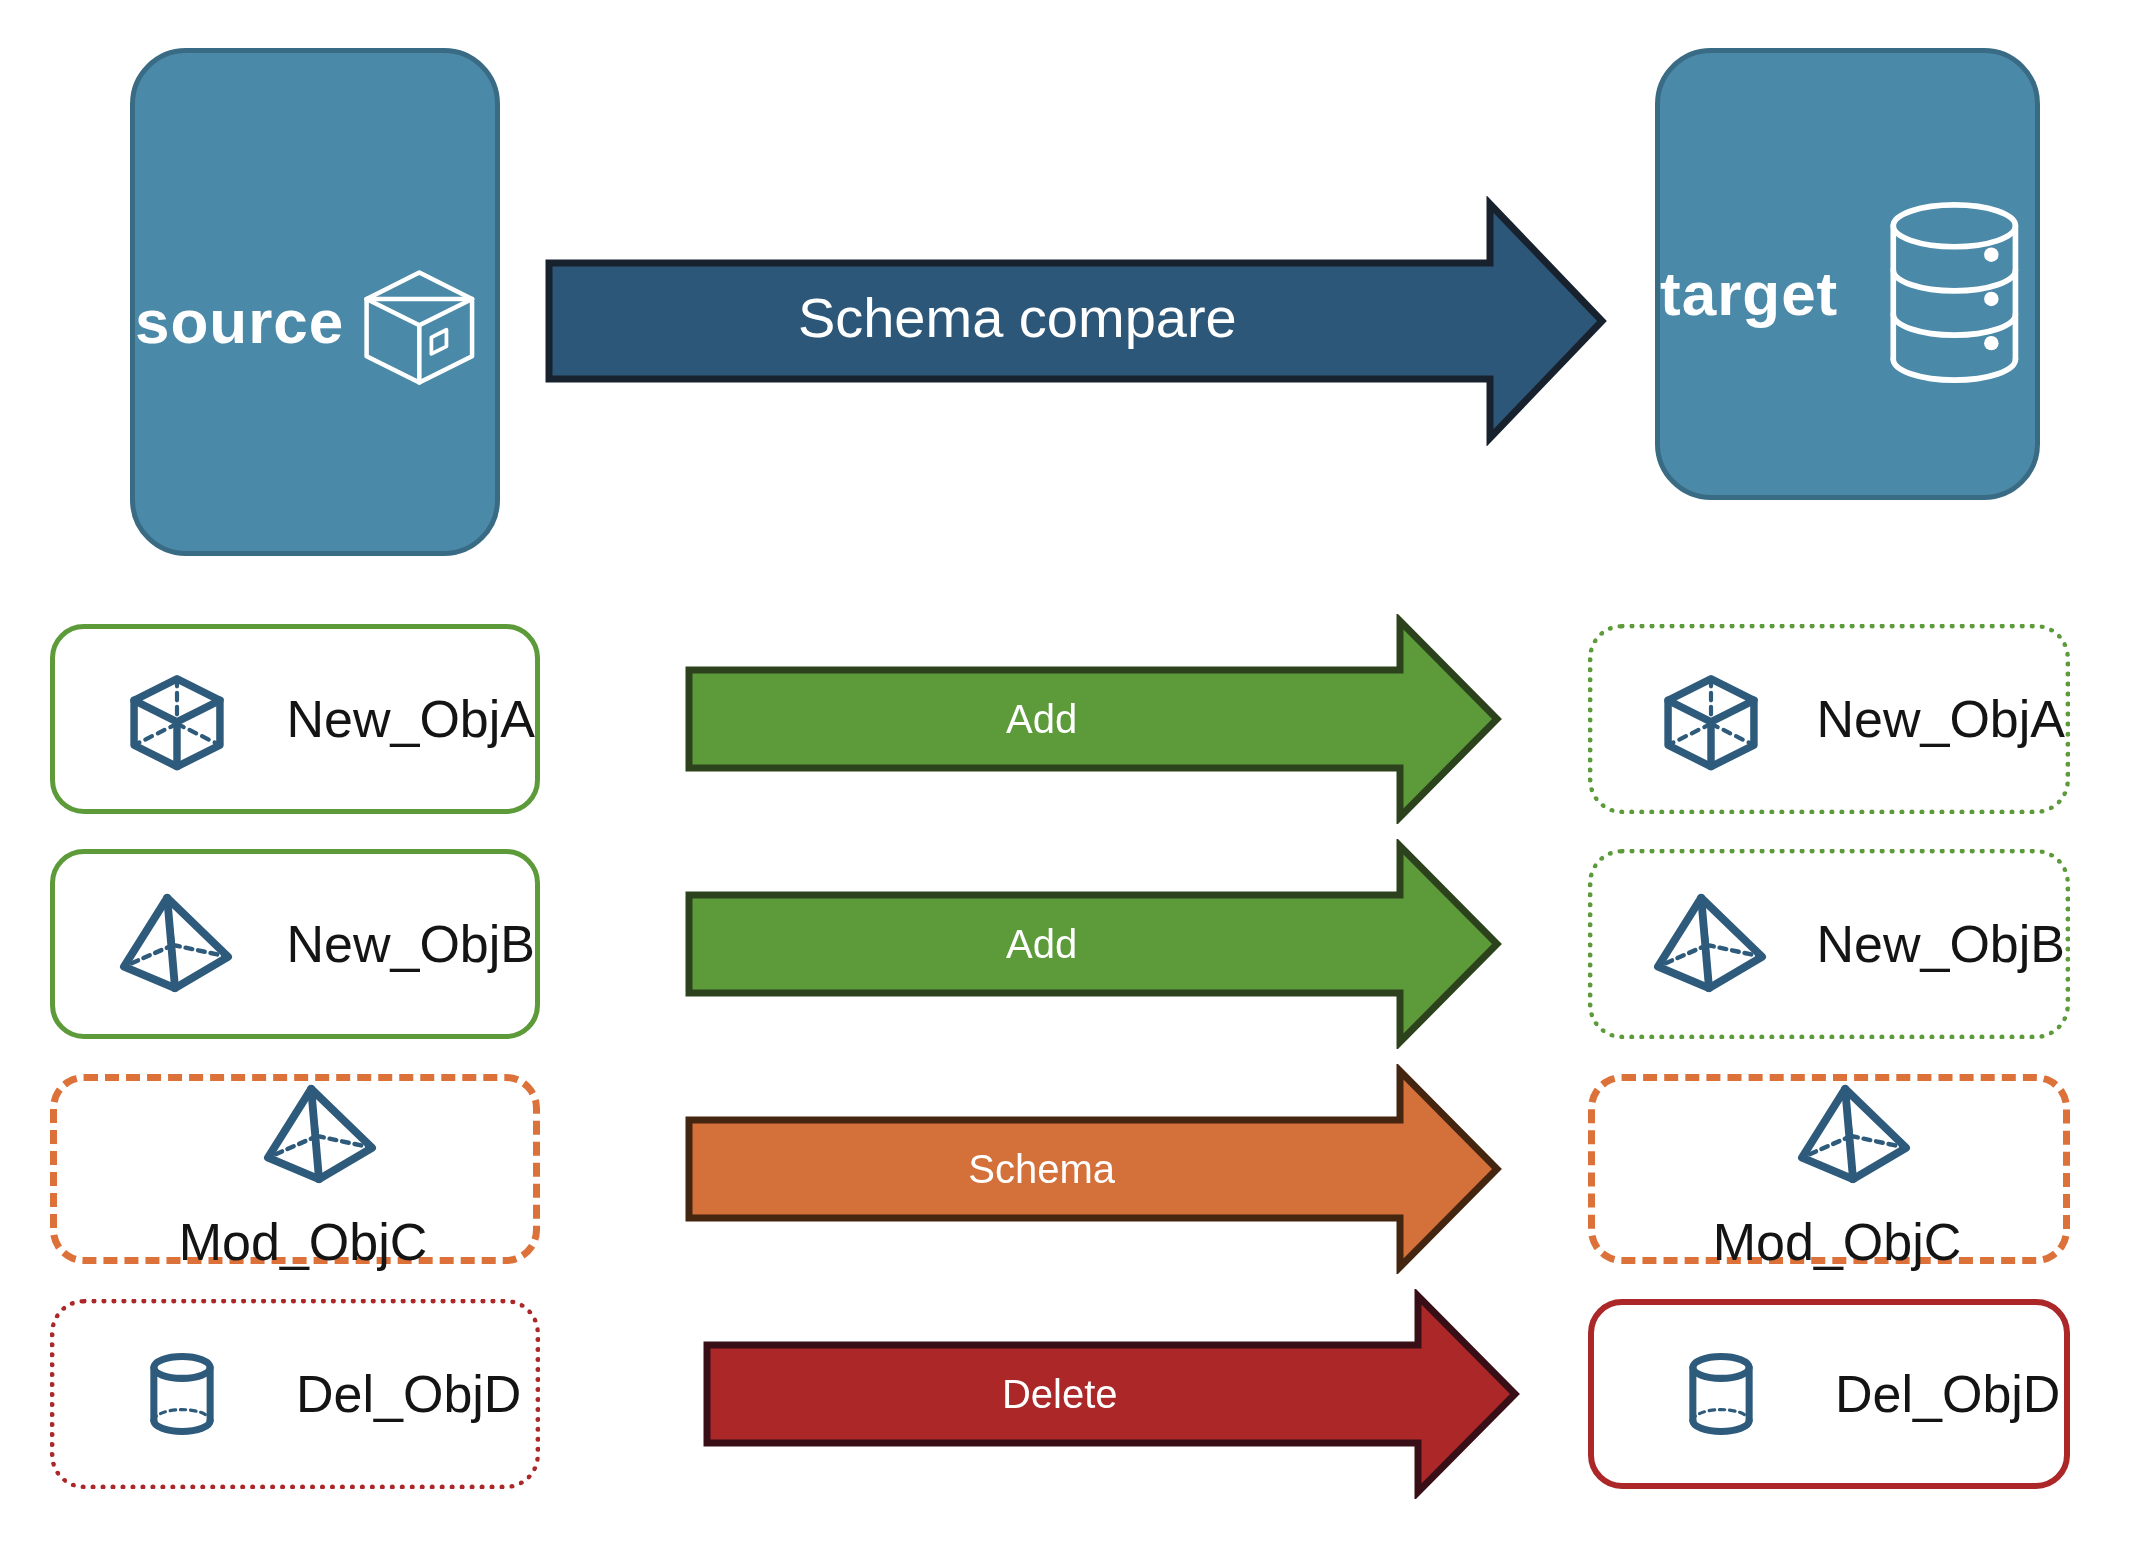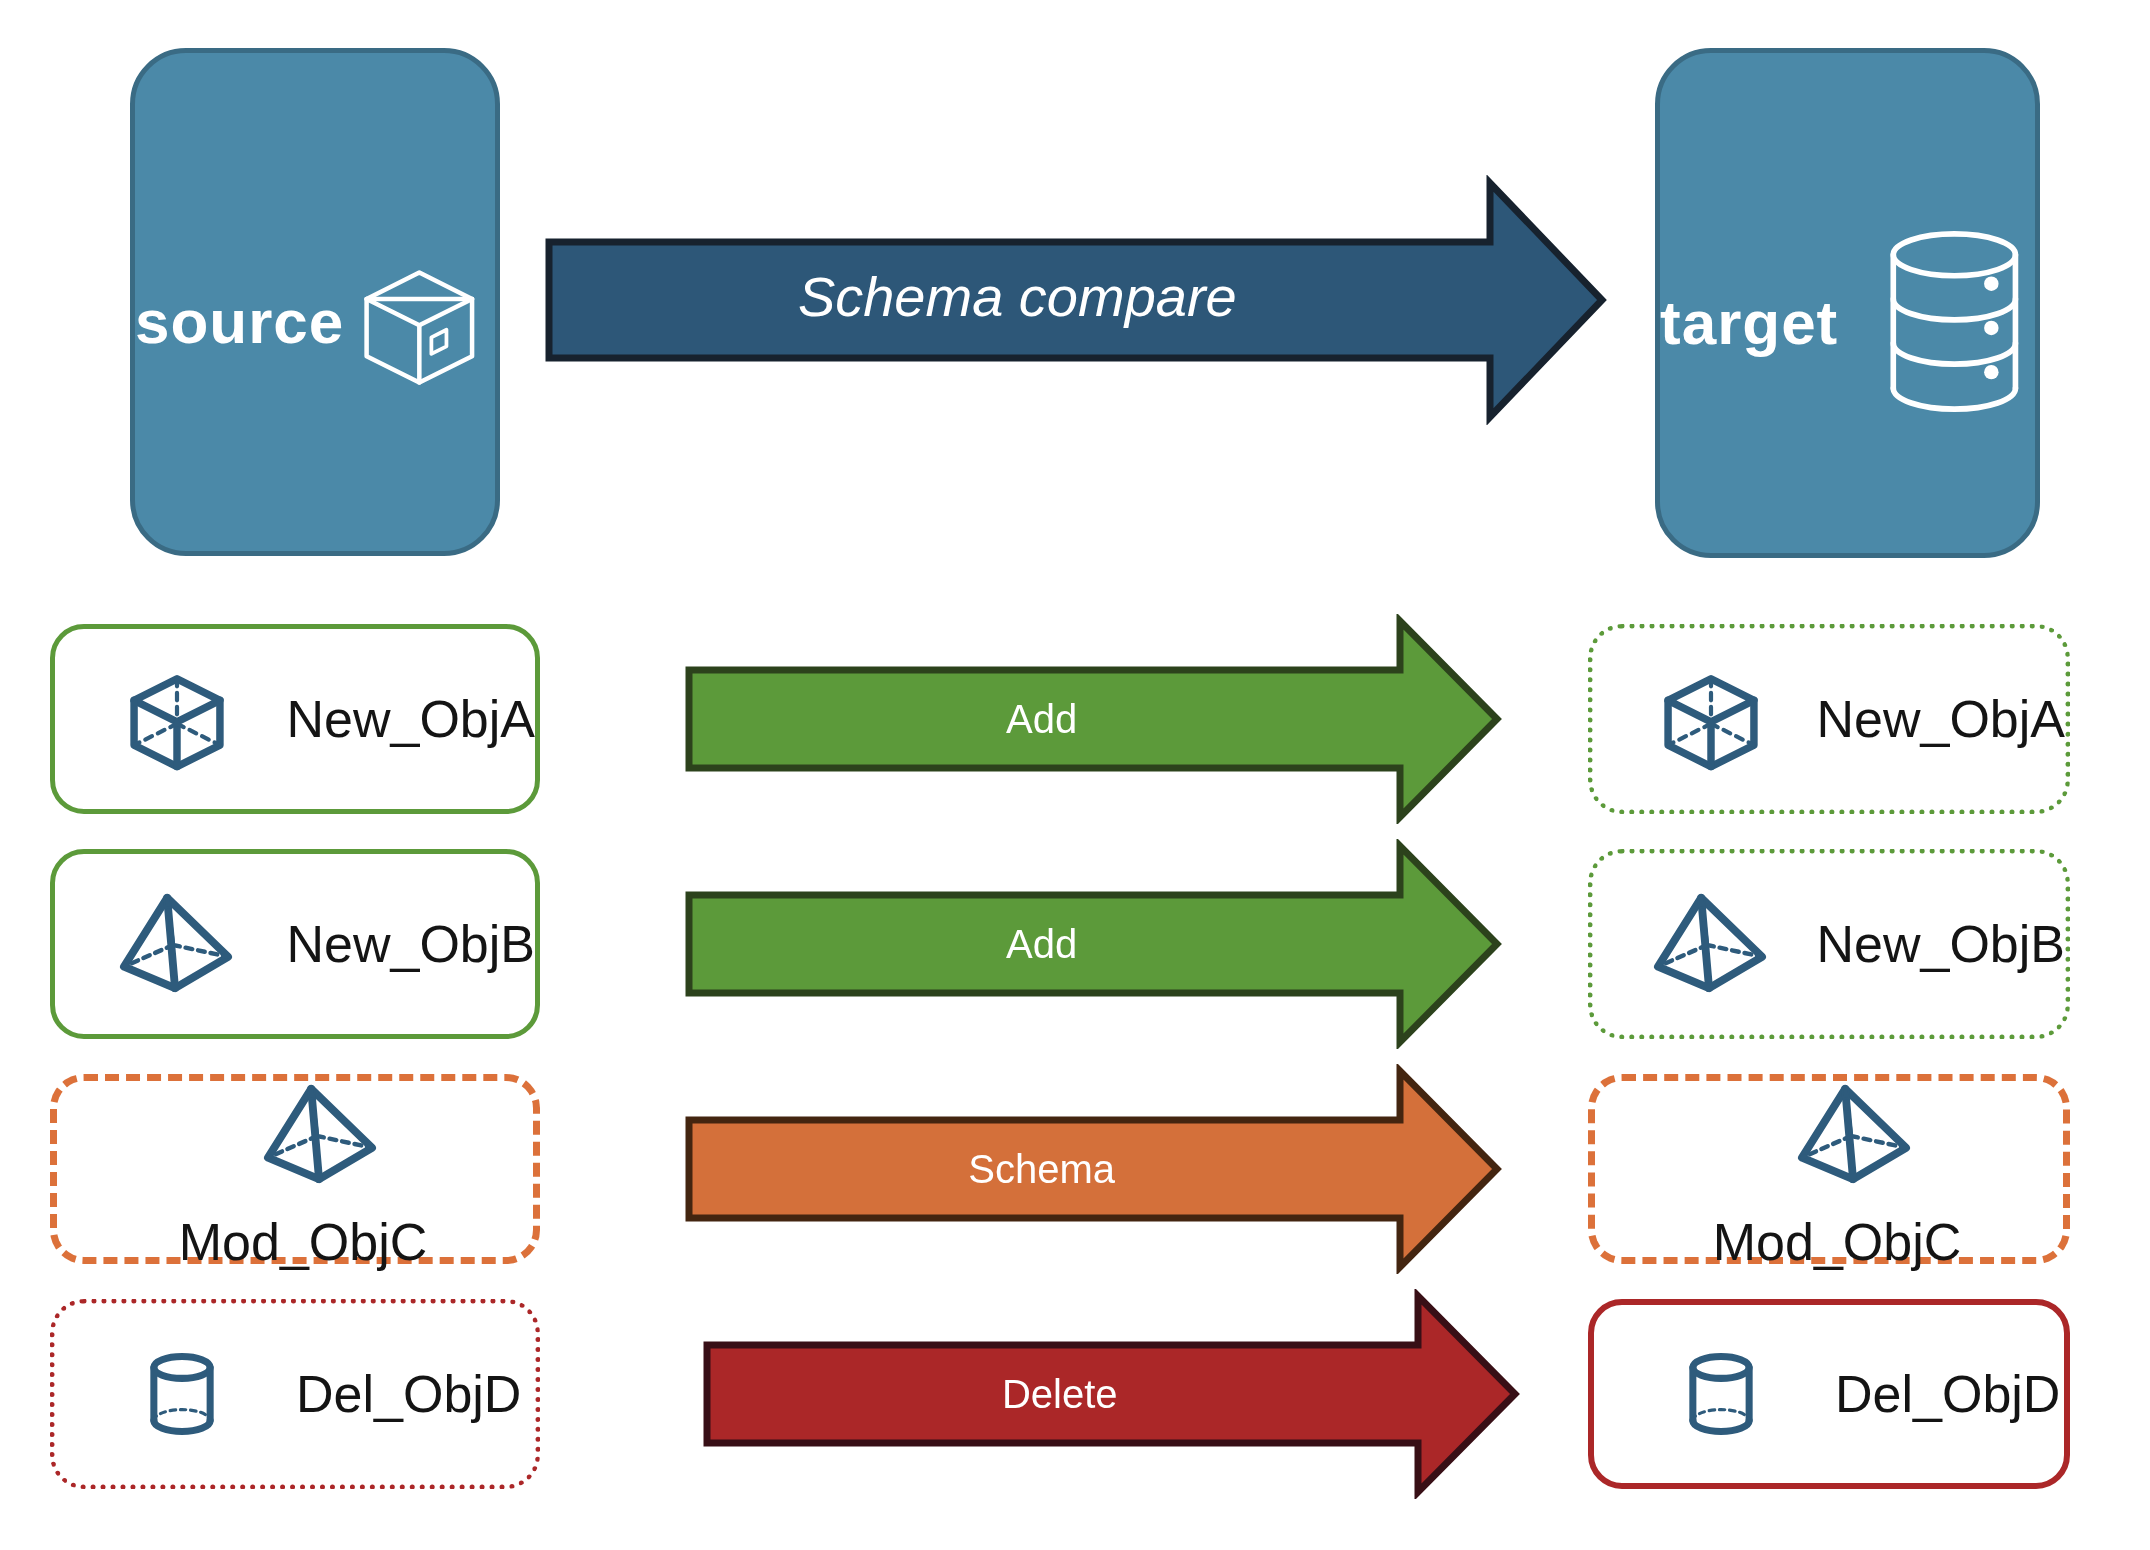--- a/index.html
+++ b/index.html
@@ -93,28 +93,28 @@
 
 <div id="stage">
 
   <div class="panel" style="left:130px; top:48px; width:370px; height:508px;">
     <div class="panel-label">source</div>
     <svg class="panel-icon" width="280" height="280" viewBox="0 0 200 200">
         <use href="#sym-package"></use>
       </svg>
   </div>
 
-  <div class="arrow-box compare-arrow" style="left:545px; top:175px; width:1065px; height:250px;font-style:italic;">
+  <div class="arrow-box compare-arrow" style="left:545px; top:196px; width:1065px; height:250px;">
     <svg viewBox="0 0 1065 250">
       <polygon points="4,67 945,67 945,8 1057,125 945,242 945,183 4,183"></polygon>
     </svg>
     <span class="arrow-label">Schema compare</span>
   </div>
 
-  <div class="panel" style="left:1655px; top:48px; width:385px; height:510px;gap:36px;">
+  <div class="panel" style="left:1655px; top:48px; width:385px; height:452px;gap:36px;">
     <div class="panel-label">target</div>
     <svg class="panel-icon" width="236" height="295" viewBox="0 0 200 250">
         <use href="#sym-database"></use>
       </svg>
   </div>
 
   <div class="card" style="left:50px; top:624px; width:490px;" data-style="green-solid">
     <span class="icon-slot">
       <svg class="obj-icon" width="112" height="112" viewBox="0 0 120 120">
           <use href="#sym-cube"></use>

